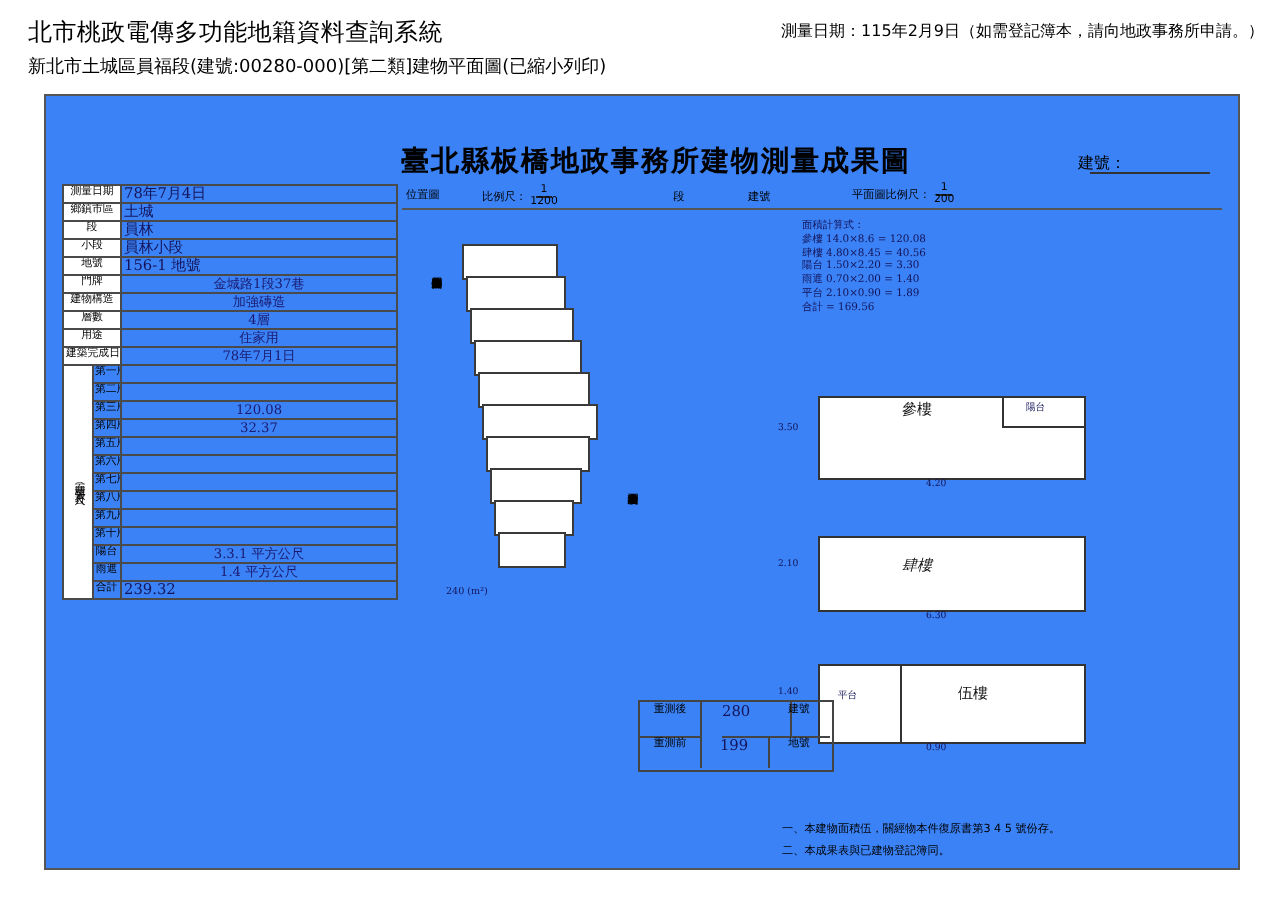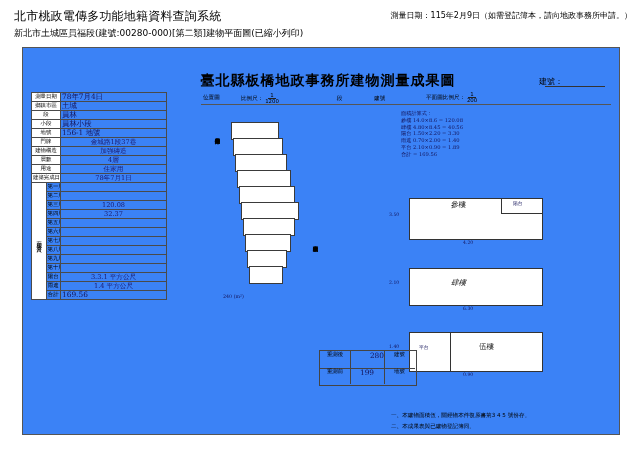--- a/index.html
+++ b/index.html
@@ -67,21 +67,21 @@
     position: absolute;
     right: 14px; top: 38px;
     width: 60px;
     border-bottom: 1px solid #333;
   }
 
   
   .tbl {
     position: absolute;
     left: 8px; top: 44px;
-    width: 136px;
+    width: 168px;
     border-collapse: collapse;
     font-size: 5.4px;
     line-height: 1.05;
     table-layout: fixed;
   }
   .tbl td {
     border: 0.6px solid #4a4a4a;
     padding: 0 1px;
     height: 8px;
     vertical-align: middle;
@@ -330,21 +330,21 @@
       <tr>
         <td class="lbl2">陽台</td>
         <td colspan="4" class="hand">3.3.1 平方公尺</td>
       </tr>
       <tr>
         <td class="lbl2">雨遮</td>
         <td colspan="4" class="hand">1.4 平方公尺</td>
       </tr>
       <tr>
         <td class="lbl2">合計</td>
-        <td colspan="4" class="hand-b">169.56</td>
+        <td colspan="4" class="hand-b">239.32</td>
       </tr>
     </tbody>
       </table>
 
     <div class="plan-area">
 
       <div class="pos-label">位置圖</div>
 
       <div class="scale-row">
         <span>比例尺：</span>
@@ -407,21 +407,21 @@
 
       <div class="rect-box" style="left:208px; top:240px; width:132px; height:38px;"></div>
       <div class="rect-name" style="left:278px; top:250px;">伍樓</div>
       <div class="rect-box" style="left:208px; top:240px; width:40px; height:38px;"></div>
       <div class="sm" style="left:218px; top:252px;">平台</div>
       <div class="dim" style="left:188px; top:252px;">1.40</div>
       <div class="dim" style="left:262px; top:280px;">0.90</div>
 
       <div class="mbox">
         <div style="position:absolute; left:0; top:0; width:30px; height:17px; border-right:0.8px solid #444; border-bottom:0.8px solid #444; text-align:center;">重測後</div>
-        <div style="position:absolute; left:30px; top:0; width:34px; height:17px; border-right:0.8px solid #444; border-bottom:0.8px solid #444; text-align:right;" class="hand-b">280</div>
+        <div style="position:absolute; left:41px; top:0; width:34px; height:17px; border-right:0.8px solid #444; border-bottom:0.8px solid #444; text-align:left;" class="hand-b">280</div>
         <div style="position:absolute; left:64px; top:0; width:31px; height:17px; border-bottom:0.8px solid #444; text-align:center;">建號</div>
         <div style="position:absolute; left:0; top:17px; width:30px; height:16px; border-right:0.8px solid #444; text-align:center;">重測前</div>
         <div style="position:absolute; left:30px; top:17px; width:34px; height:16px; border-right:0.8px solid #444; text-align:center;" class="hand-b">199</div>
         <div style="position:absolute; left:64px; top:17px; width:31px; height:16px; text-align:center;">地號</div>
       </div>
 
       <div class="notes">
         <div>一、本建物面積伍，關經物本件復原書第3 4 5 號份存。</div>
         <div>二、本成果表與已建物登記簿同。</div>
       </div>

